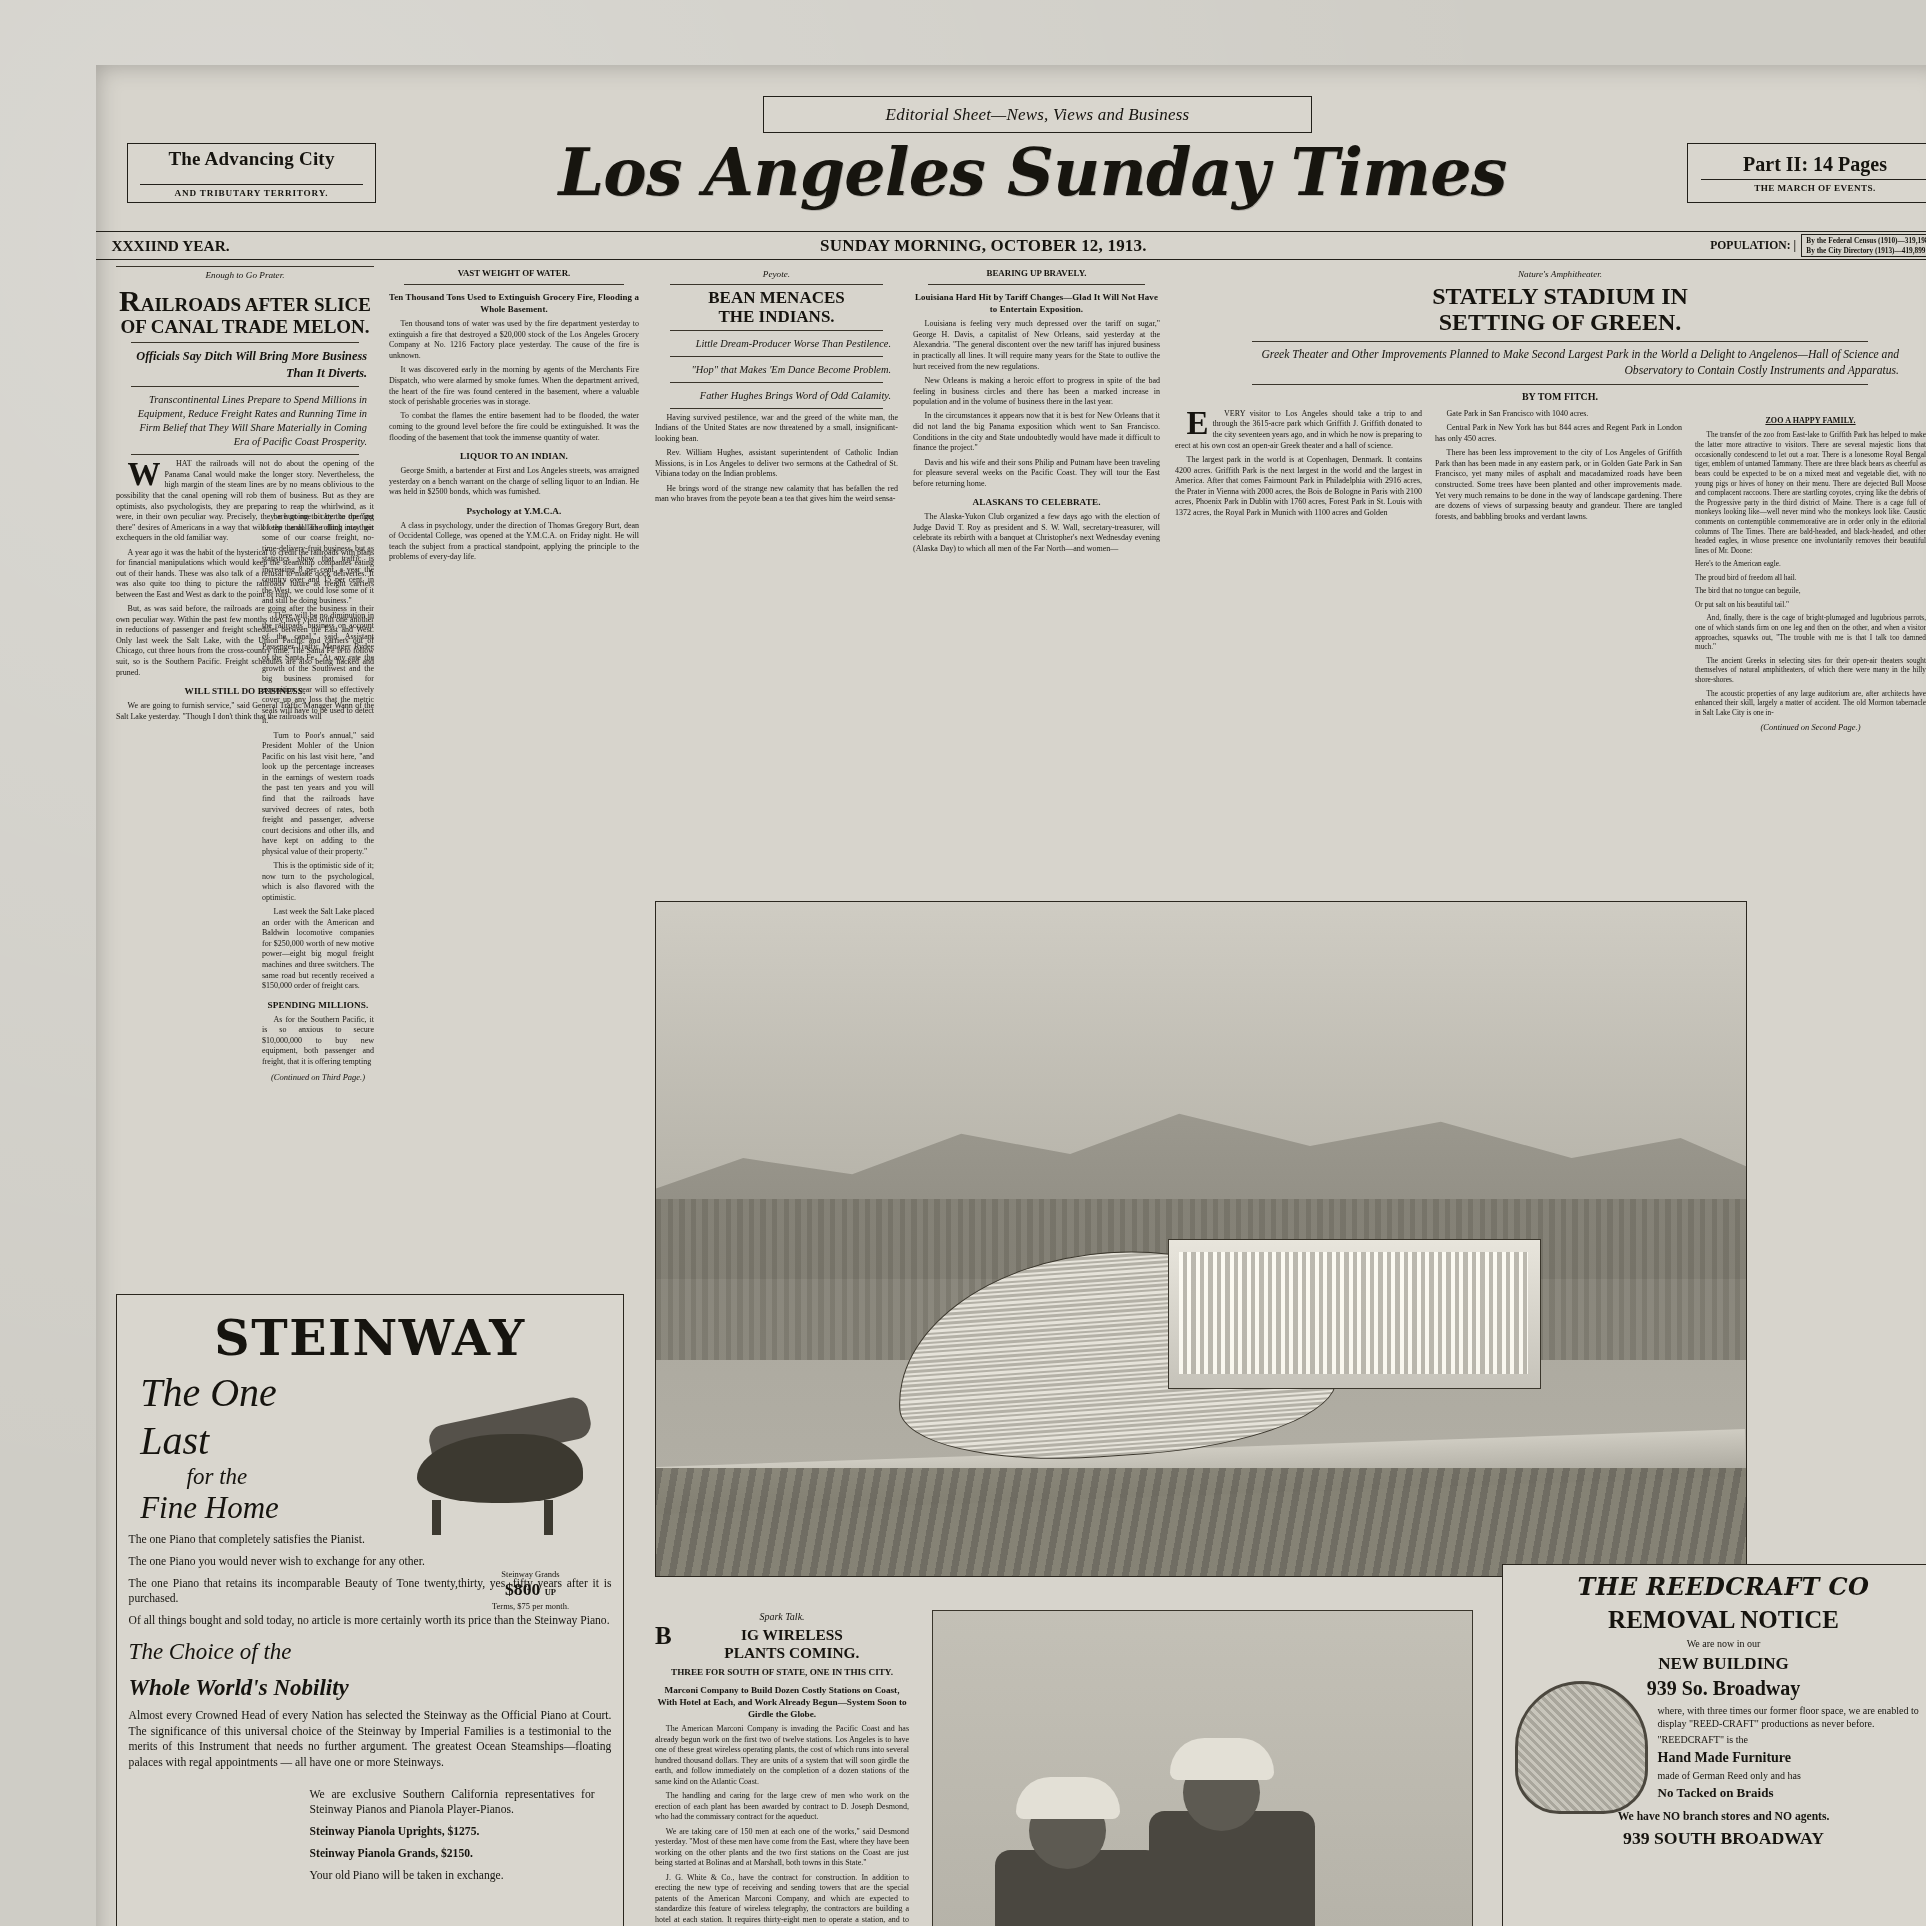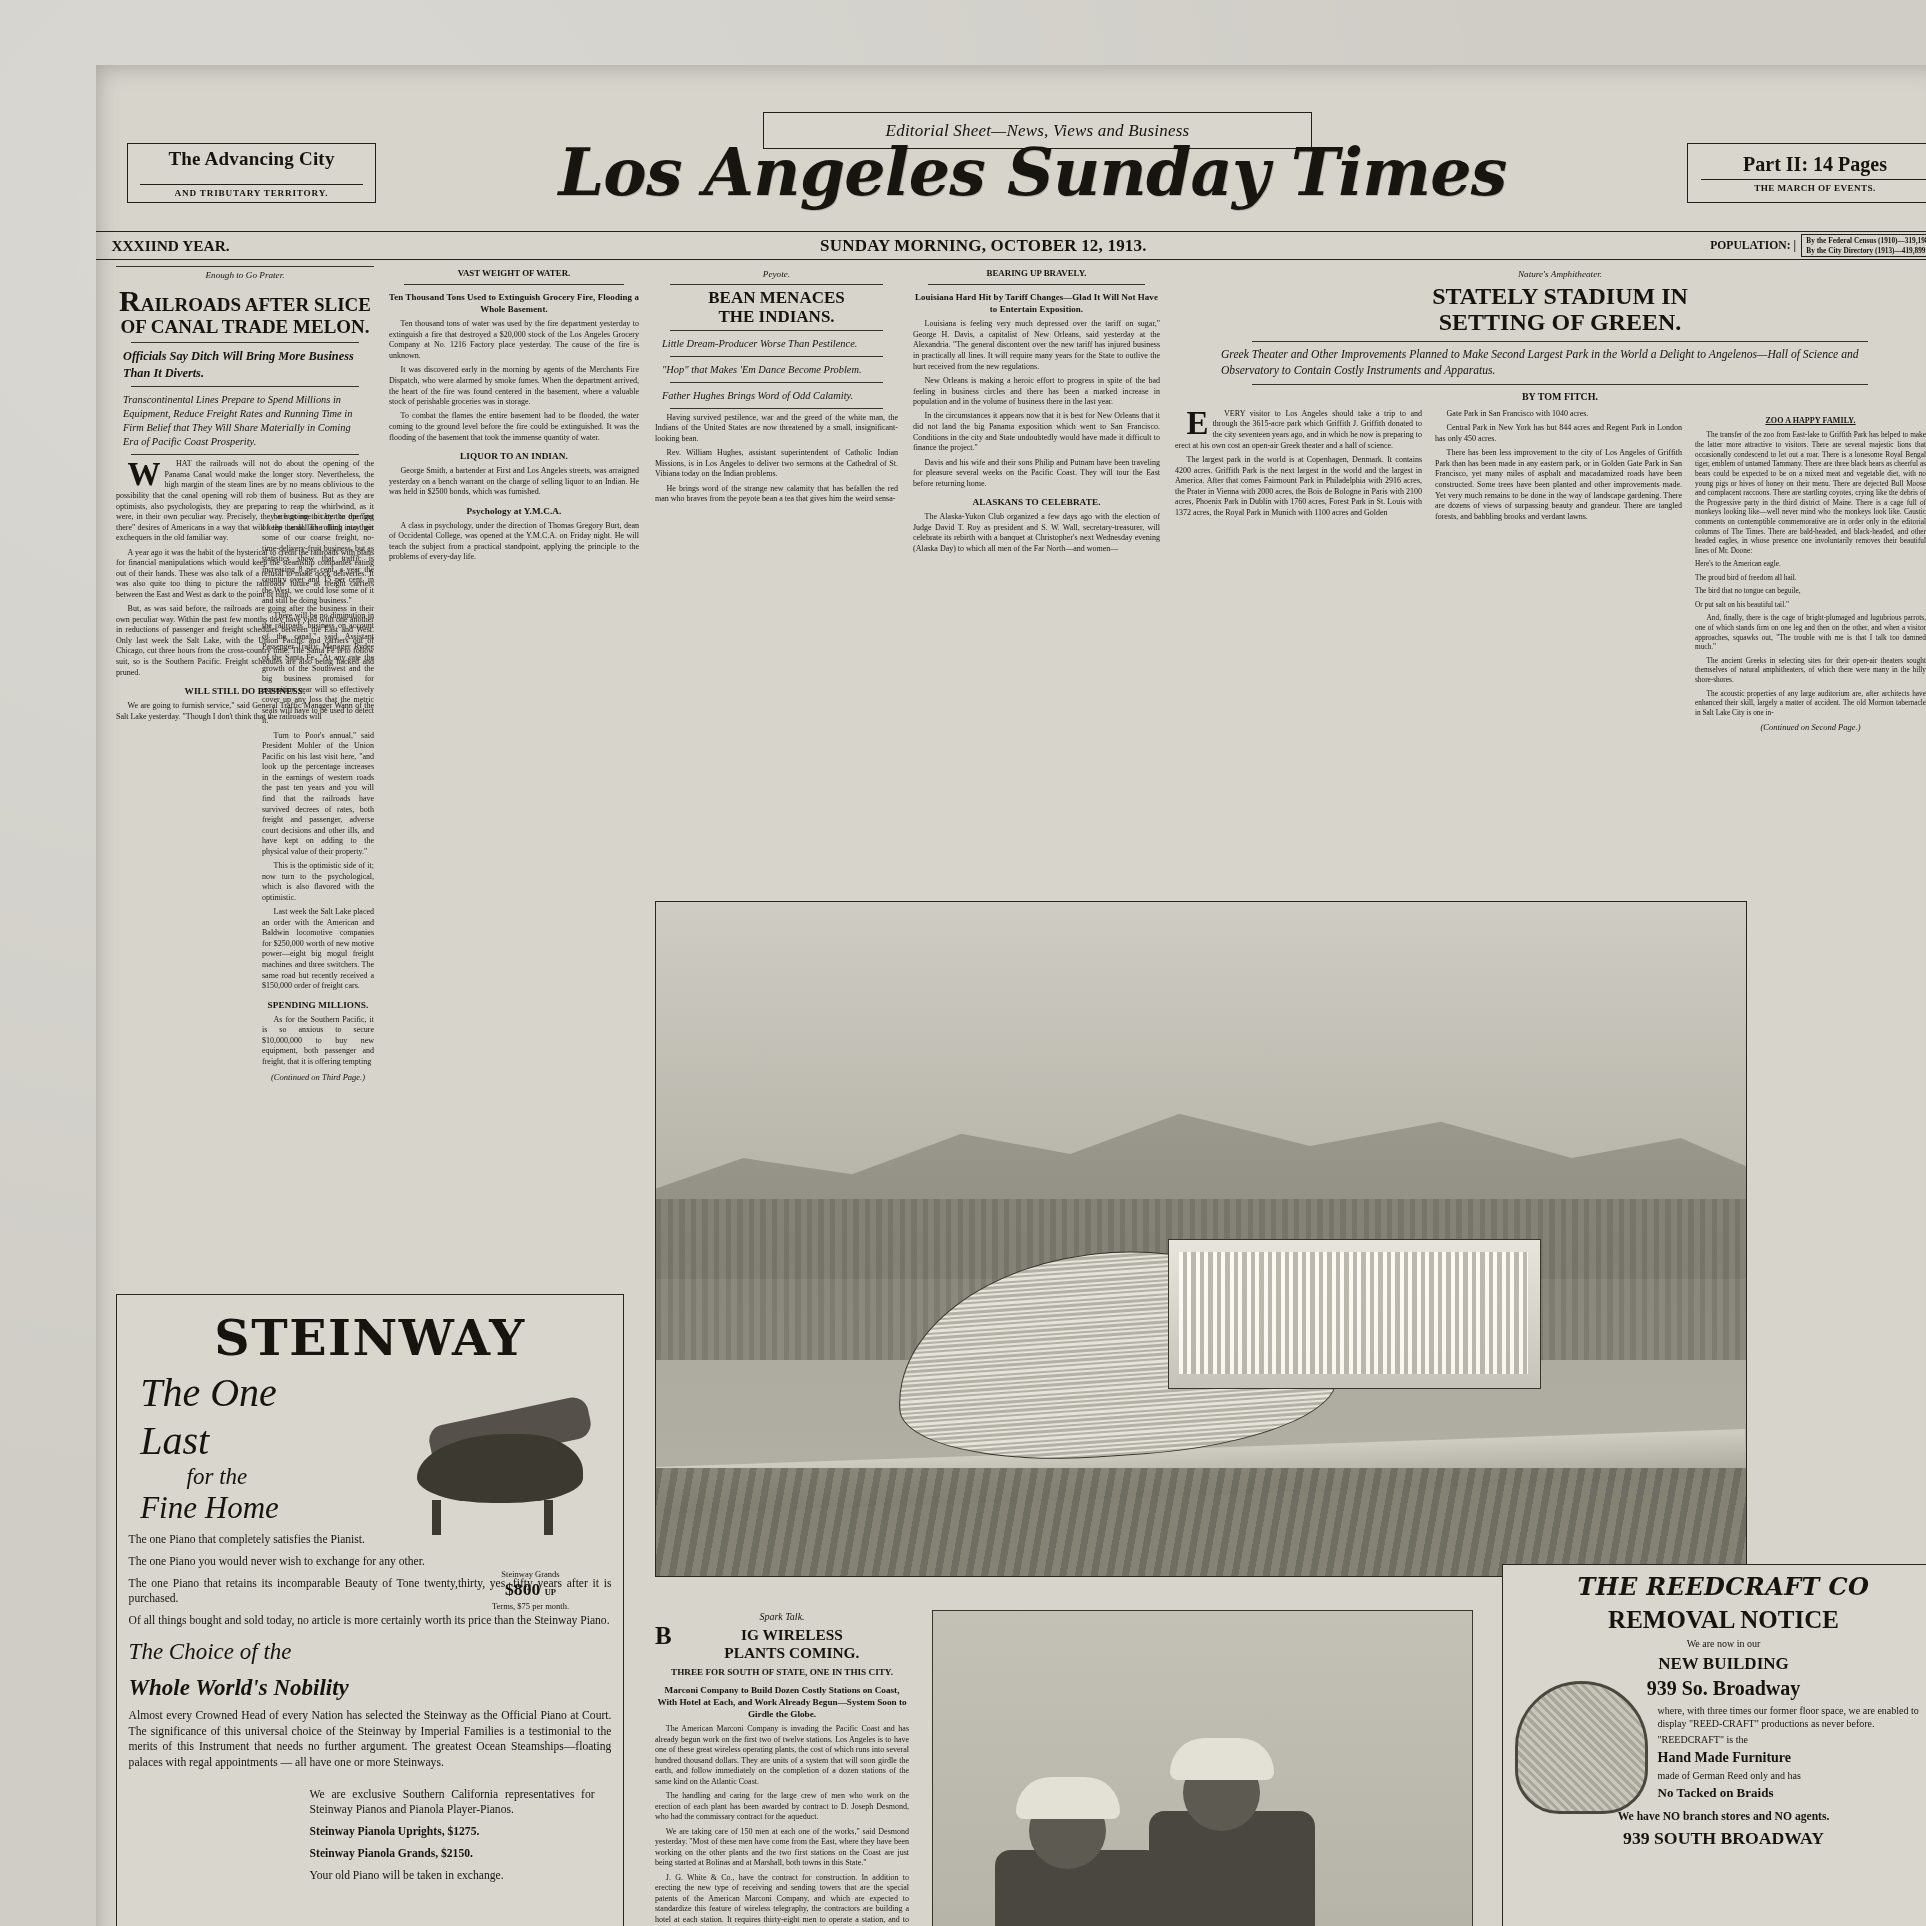--- a/index.html
+++ b/index.html
@@ -18,21 +18,21 @@
     position:absolute;left:96px;top:65px;width:1849px;height:2781px;
     background:#d7d4cc;
     box-shadow:0 0 23px rgba(0,0,0,0.25) inset;
   }
   
   .ctr{text-align:center;}
   .just{text-align:justify;}
   .hd{font-weight:bold;}
   
   .editorial-banner{
-    position:absolute;left:763px;top:112px;width:547px;height:35px;
+    position:absolute;left:763px;top:96px;width:547px;height:35px;
     border:1.2px solid #22201a;display:flex;align-items:center;justify-content:center;
     font-style:italic;font-size:17px;letter-spacing:0.2px;background:#d9d6ce;
   }
   .badge-left{
     position:absolute;left:127px;top:143px;width:247px;height:58px;
     border:1.5px solid #22201a;background:#d9d6ce;display:flex;flex-direction:column;
     align-items:center;justify-content:center;
   }
   .badge-left .b1{font-size:19px;font-weight:bold;letter-spacing:0.2px;}
   .badge-left .b2{font-size:9.2px;font-weight:bold;letter-spacing:0.8px;margin-top:14px;border-top:0.8px solid #22201a;padding-top:3.1px;width:90%;text-align:center;}
@@ -56,21 +56,21 @@
     border-top:1.2px solid #22201a;border-bottom:1.2px solid #22201a;
     display:flex;align-items:center;
   }
   .dl-left{width:404px;padding-left:15.4px;font-size:15.4px;font-weight:bold;}
   .dl-mid{flex:1;text-align:center;font-size:17px;font-weight:bold;letter-spacing:0.2px;}
   .dl-right{width:482px;display:flex;align-items:center;justify-content:flex-end;padding-right:11.6px;font-size:11.6px;font-weight:bold;}
   .popbox{border:0.8px solid #22201a;padding:1.5px 3.9px;margin-left:5.4px;font-size:7.3px;font-weight:bold;line-height:1.25;text-align:left;}
   
   .col{position:absolute;top:266px;font-size:8px;line-height:1.32;}
   .col .kicker{text-align:center;font-size:9.2px;font-style:italic;margin:2.3px 0 2.3px;}
-  .col .dek{text-align:left;font-style:italic;font-size:10.4px;line-height:1.35;margin:5.4px 7px;}
+  .col .dek{text-align:right;font-style:italic;font-size:10.4px;line-height:1.35;margin:5.4px 7px;}
   .col p{margin:0 0 3.9px;text-indent:11.6px;}
   .col .sub{text-align:center;font-weight:bold;font-size:9.2px;margin:7px 0 3.9px;letter-spacing:0.1px;}
   .col .hr{border-top:0.4px solid #3a352b;margin:3.9px 15.4px;}
   .headline{text-align:center;font-weight:bold;line-height:1.1;}
   .dropcap{float:left;font-size:33px;line-height:0.78;font-weight:bold;padding:2.3px 3.9px 0 0;}
   
   #c1{left:116px;width:258px;}
   #c2{left:389px;width:250px;}
   #c3{left:655px;width:243px;}
   #c4{left:913px;width:247px;}

